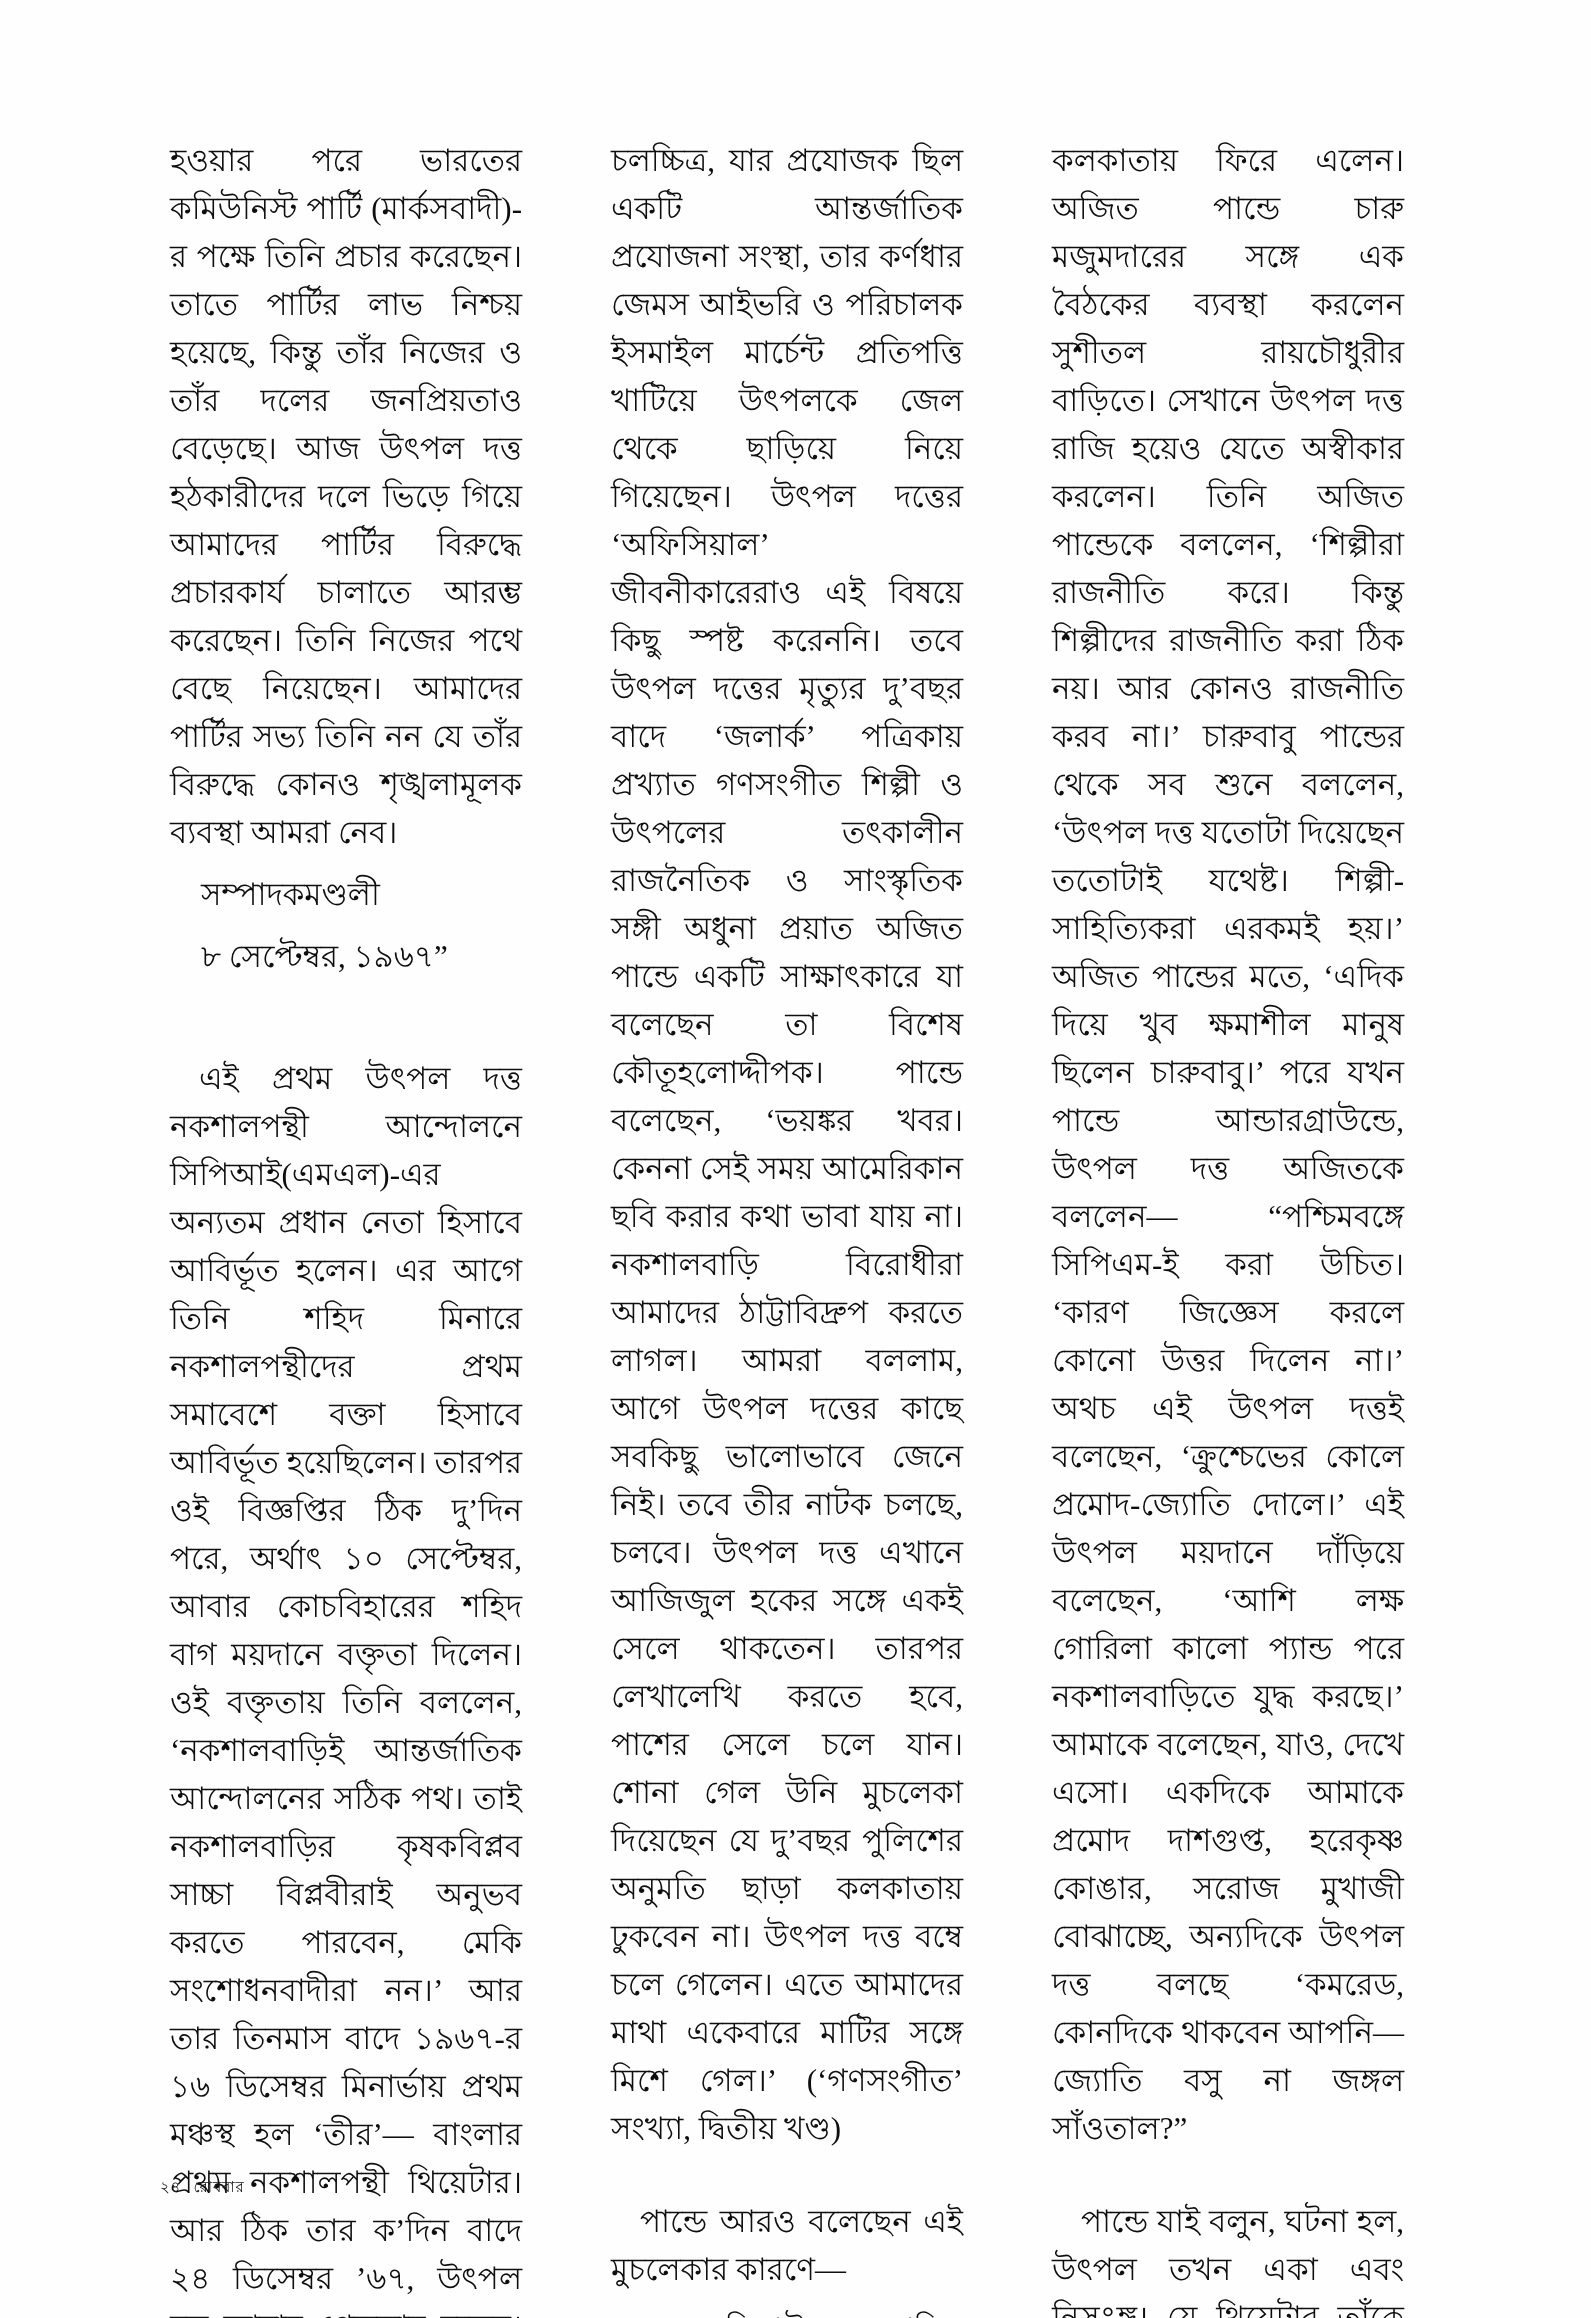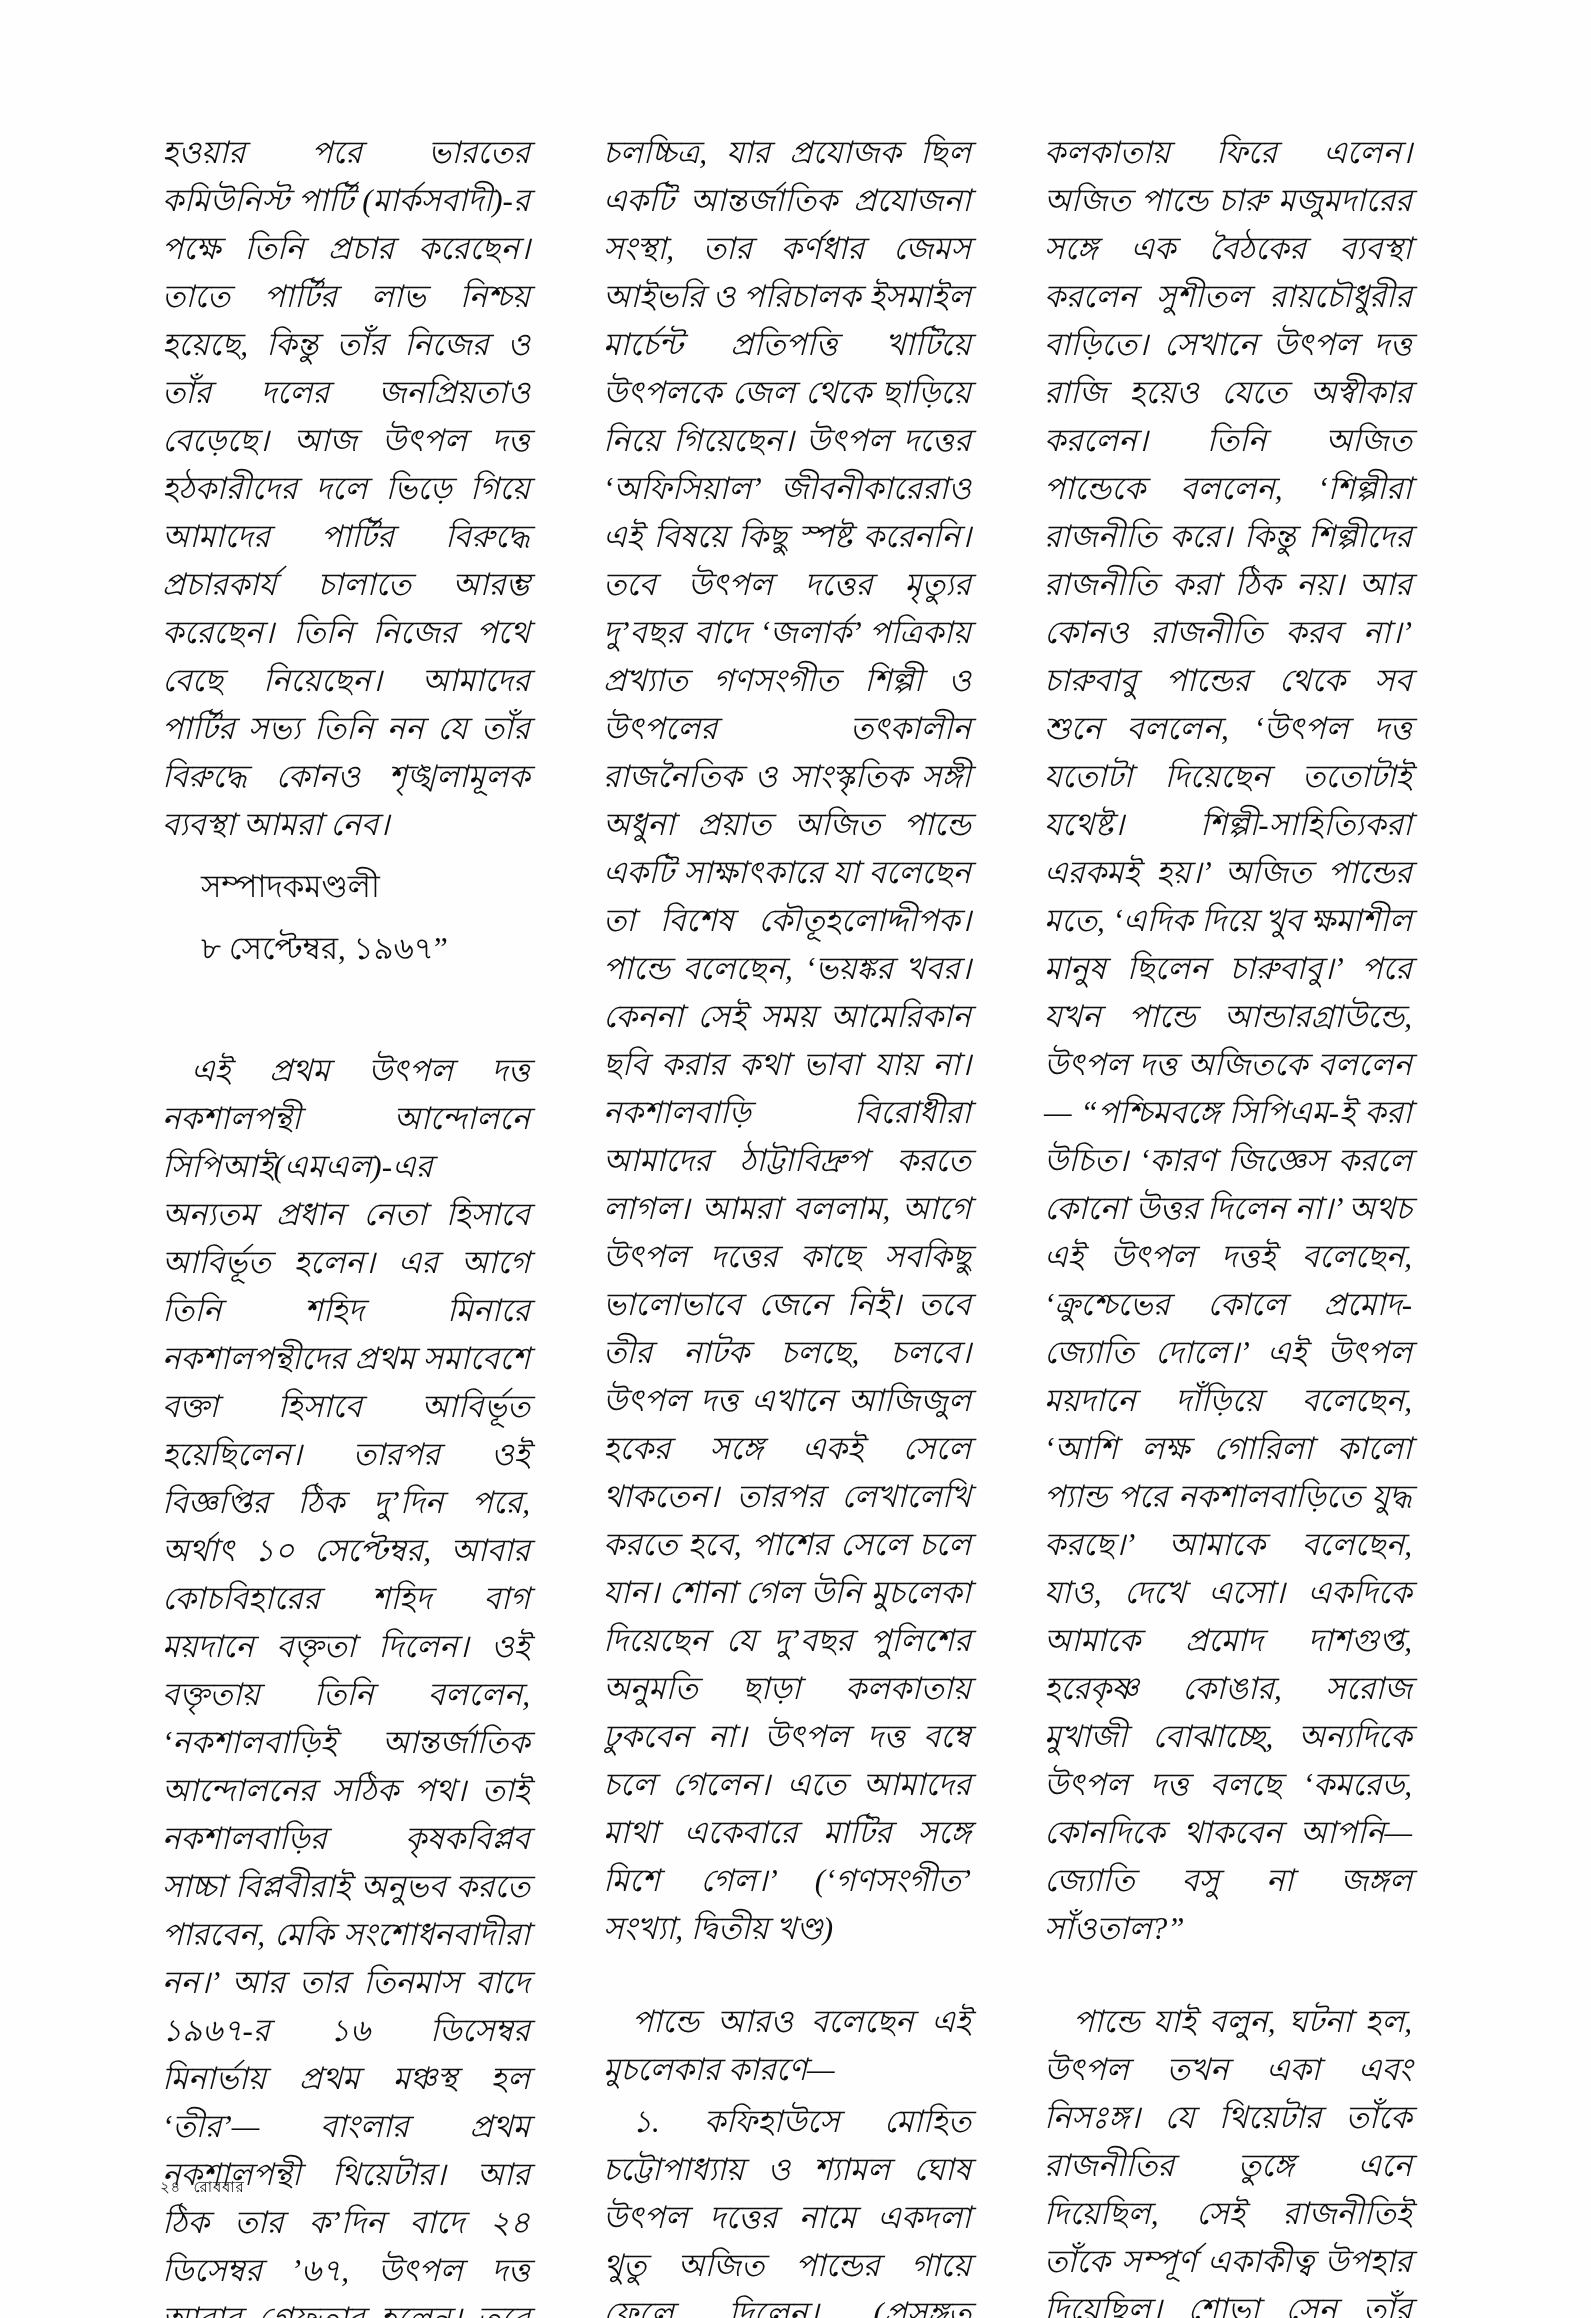--- a/index.html
+++ b/index.html
@@ -28,23 +28,22 @@
     display: flex;
     gap: 65px;
   }
   .col {
     width: 376px;
     font-size: 31px;
     line-height: 48px;
     text-align: justify;
   }
   p.para {
-    margin: 4px;
+    margin: 12px;
     text-indent: 29px;
-    font-style: italic;
   }
   p.para.noindent {
     text-indent: 0;
   }
   p.sig {
     margin: 14px;
     text-align: left;
     padding-left: 29px;
     text-indent: 0;
   }

